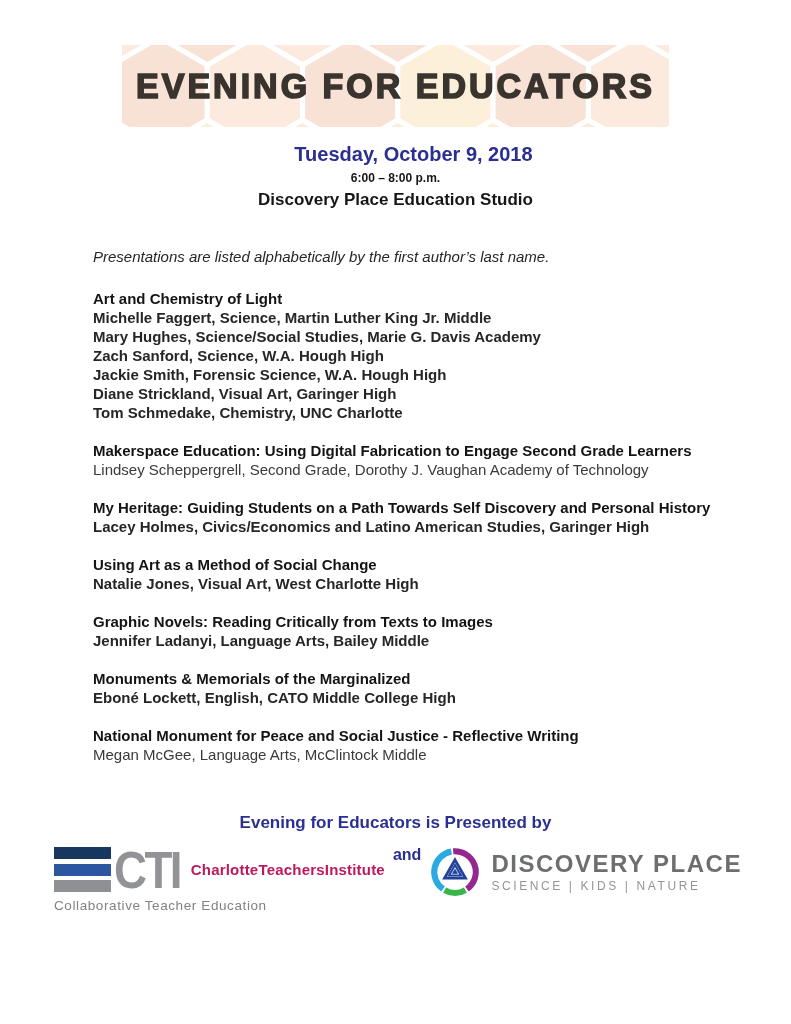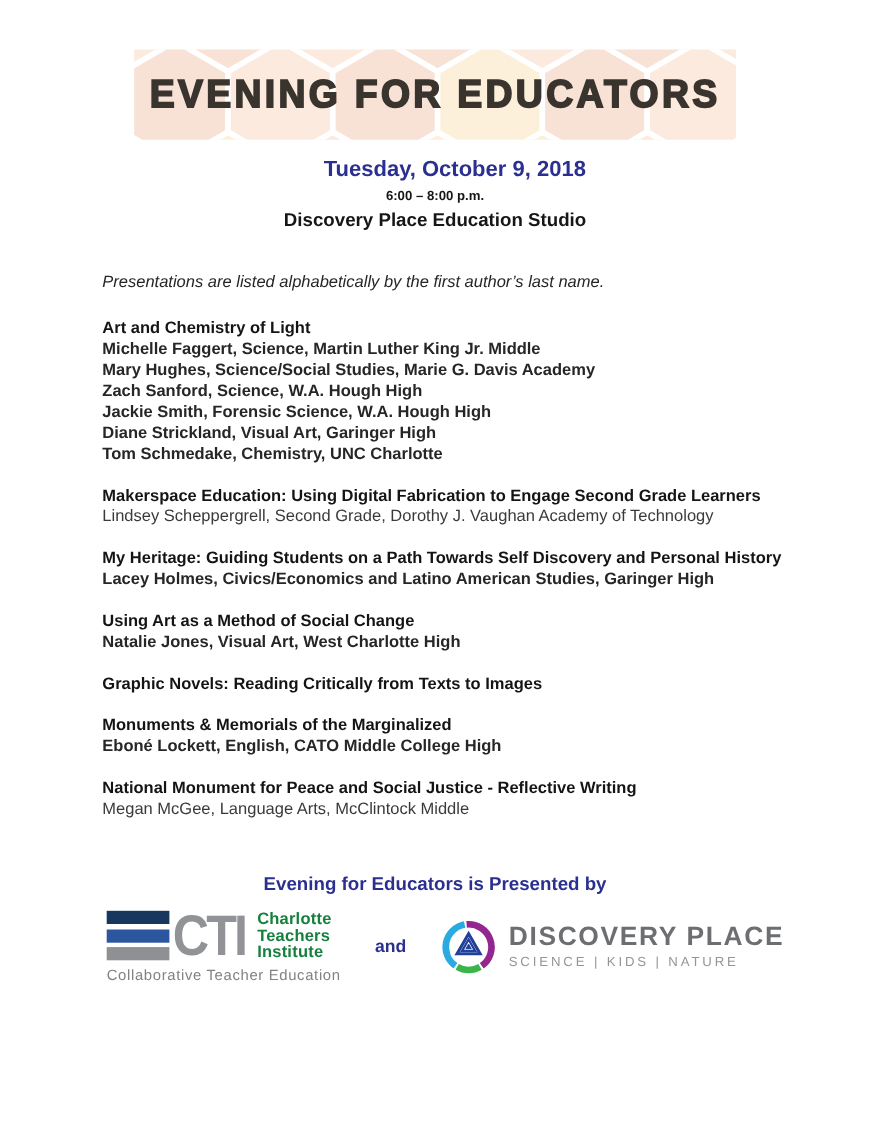--- a/index.html
+++ b/index.html
@@ -43,39 +43,39 @@
   .session{margin:0 0 19px 0;}
   .session-title{font-size:15px;line-height:19px;font-weight:700;color:#141414;white-space:nowrap;}
   .presenter{font-size:15px;line-height:19px;font-weight:400;color:#3a3a3a;white-space:nowrap;}
   .presenter.semibold{font-weight:700;color:#262626;}
   
   .presented-by{
     margin-top:48px;text-align:center;
     font-size:17px;line-height:21px;font-weight:700;color:#2b2f90;
   }
   .logos{
-    margin:13px 78px 0 97px;
-    display:flex;align-items:center;justify-content:space-between;
+    margin:13px 78px 0 54px;
+    display:flex;align-items:flex-start;justify-content:space-between;
   }
   
   .cti{display:flex;flex-direction:column;}
   .cti-top{display:flex;align-items:center;height:47px;}
   .cti-bars{display:flex;flex-direction:column;justify-content:space-between;width:57px;height:45px;}
   .cti-bar{height:12px;width:100%;}
   .cti-bar.navy{background:#17375e;}
   .cti-bar.blue{background:#2c56a0;}
   .cti-bar.gray{background:#8e9093;}
   .cti-acronym{
     font-size:52px;line-height:44px;font-weight:700;color:#919396;
     letter-spacing:-3px;margin-left:3px;
     transform:scaleX(0.88);transform-origin:left center;
   }
   .cti-name{
-    display:flex;flex-direction:column;justify-content:center;
-    margin-left:2px;color:#15803d;font-weight:700;
+    display:flex;flex-direction:row;justify-content:center;
+    margin-left:2px;color:#be185d;font-weight:700;
     font-size:15px;line-height:15px;letter-spacing:0.2px;
   }
   .cti-tagline{
     margin-top:5px;color:#808285;font-size:13.5px;letter-spacing:0.6px;white-space:nowrap;
   }
   
   .conjunction{font-size:16px;font-weight:700;color:#2b2f90;margin:0 8px;}
   
   .dp{display:flex;align-items:center;}
   .dp svg{width:52px;height:52px;display:block;}
@@ -141,20 +141,21 @@
       <div class="session">
         <div class="session-title">My Heritage: Guiding Students on a Path Towards Self Discovery and Personal History</div>
         <div class="presenter semibold">Lacey Holmes, Civics/Economics and Latino American Studies, Garinger High</div>
       </div>
       <div class="session">
         <div class="session-title">Using Art as a Method of Social Change</div>
         <div class="presenter semibold">Natalie Jones, Visual Art, West Charlotte High</div>
       </div>
       <div class="session">
         <div class="session-title">Graphic Novels: Reading Critically from Texts to Images</div>
+        <div class="presenter semibold">Jennifer Ladanyi, Language Arts, Bailey Middle</div>
       </div>
       <div class="session">
         <div class="session-title">Monuments &amp; Memorials of the Marginalized</div>
         <div class="presenter semibold">Eboné Lockett, English, CATO Middle College High</div>
       </div>
       <div class="session">
         <div class="session-title">National Monument for Peace and Social Justice - Reflective Writing</div>
         <div class="presenter">Megan McGee, Language Arts, McClintock Middle</div>
       </div>
     </main>

